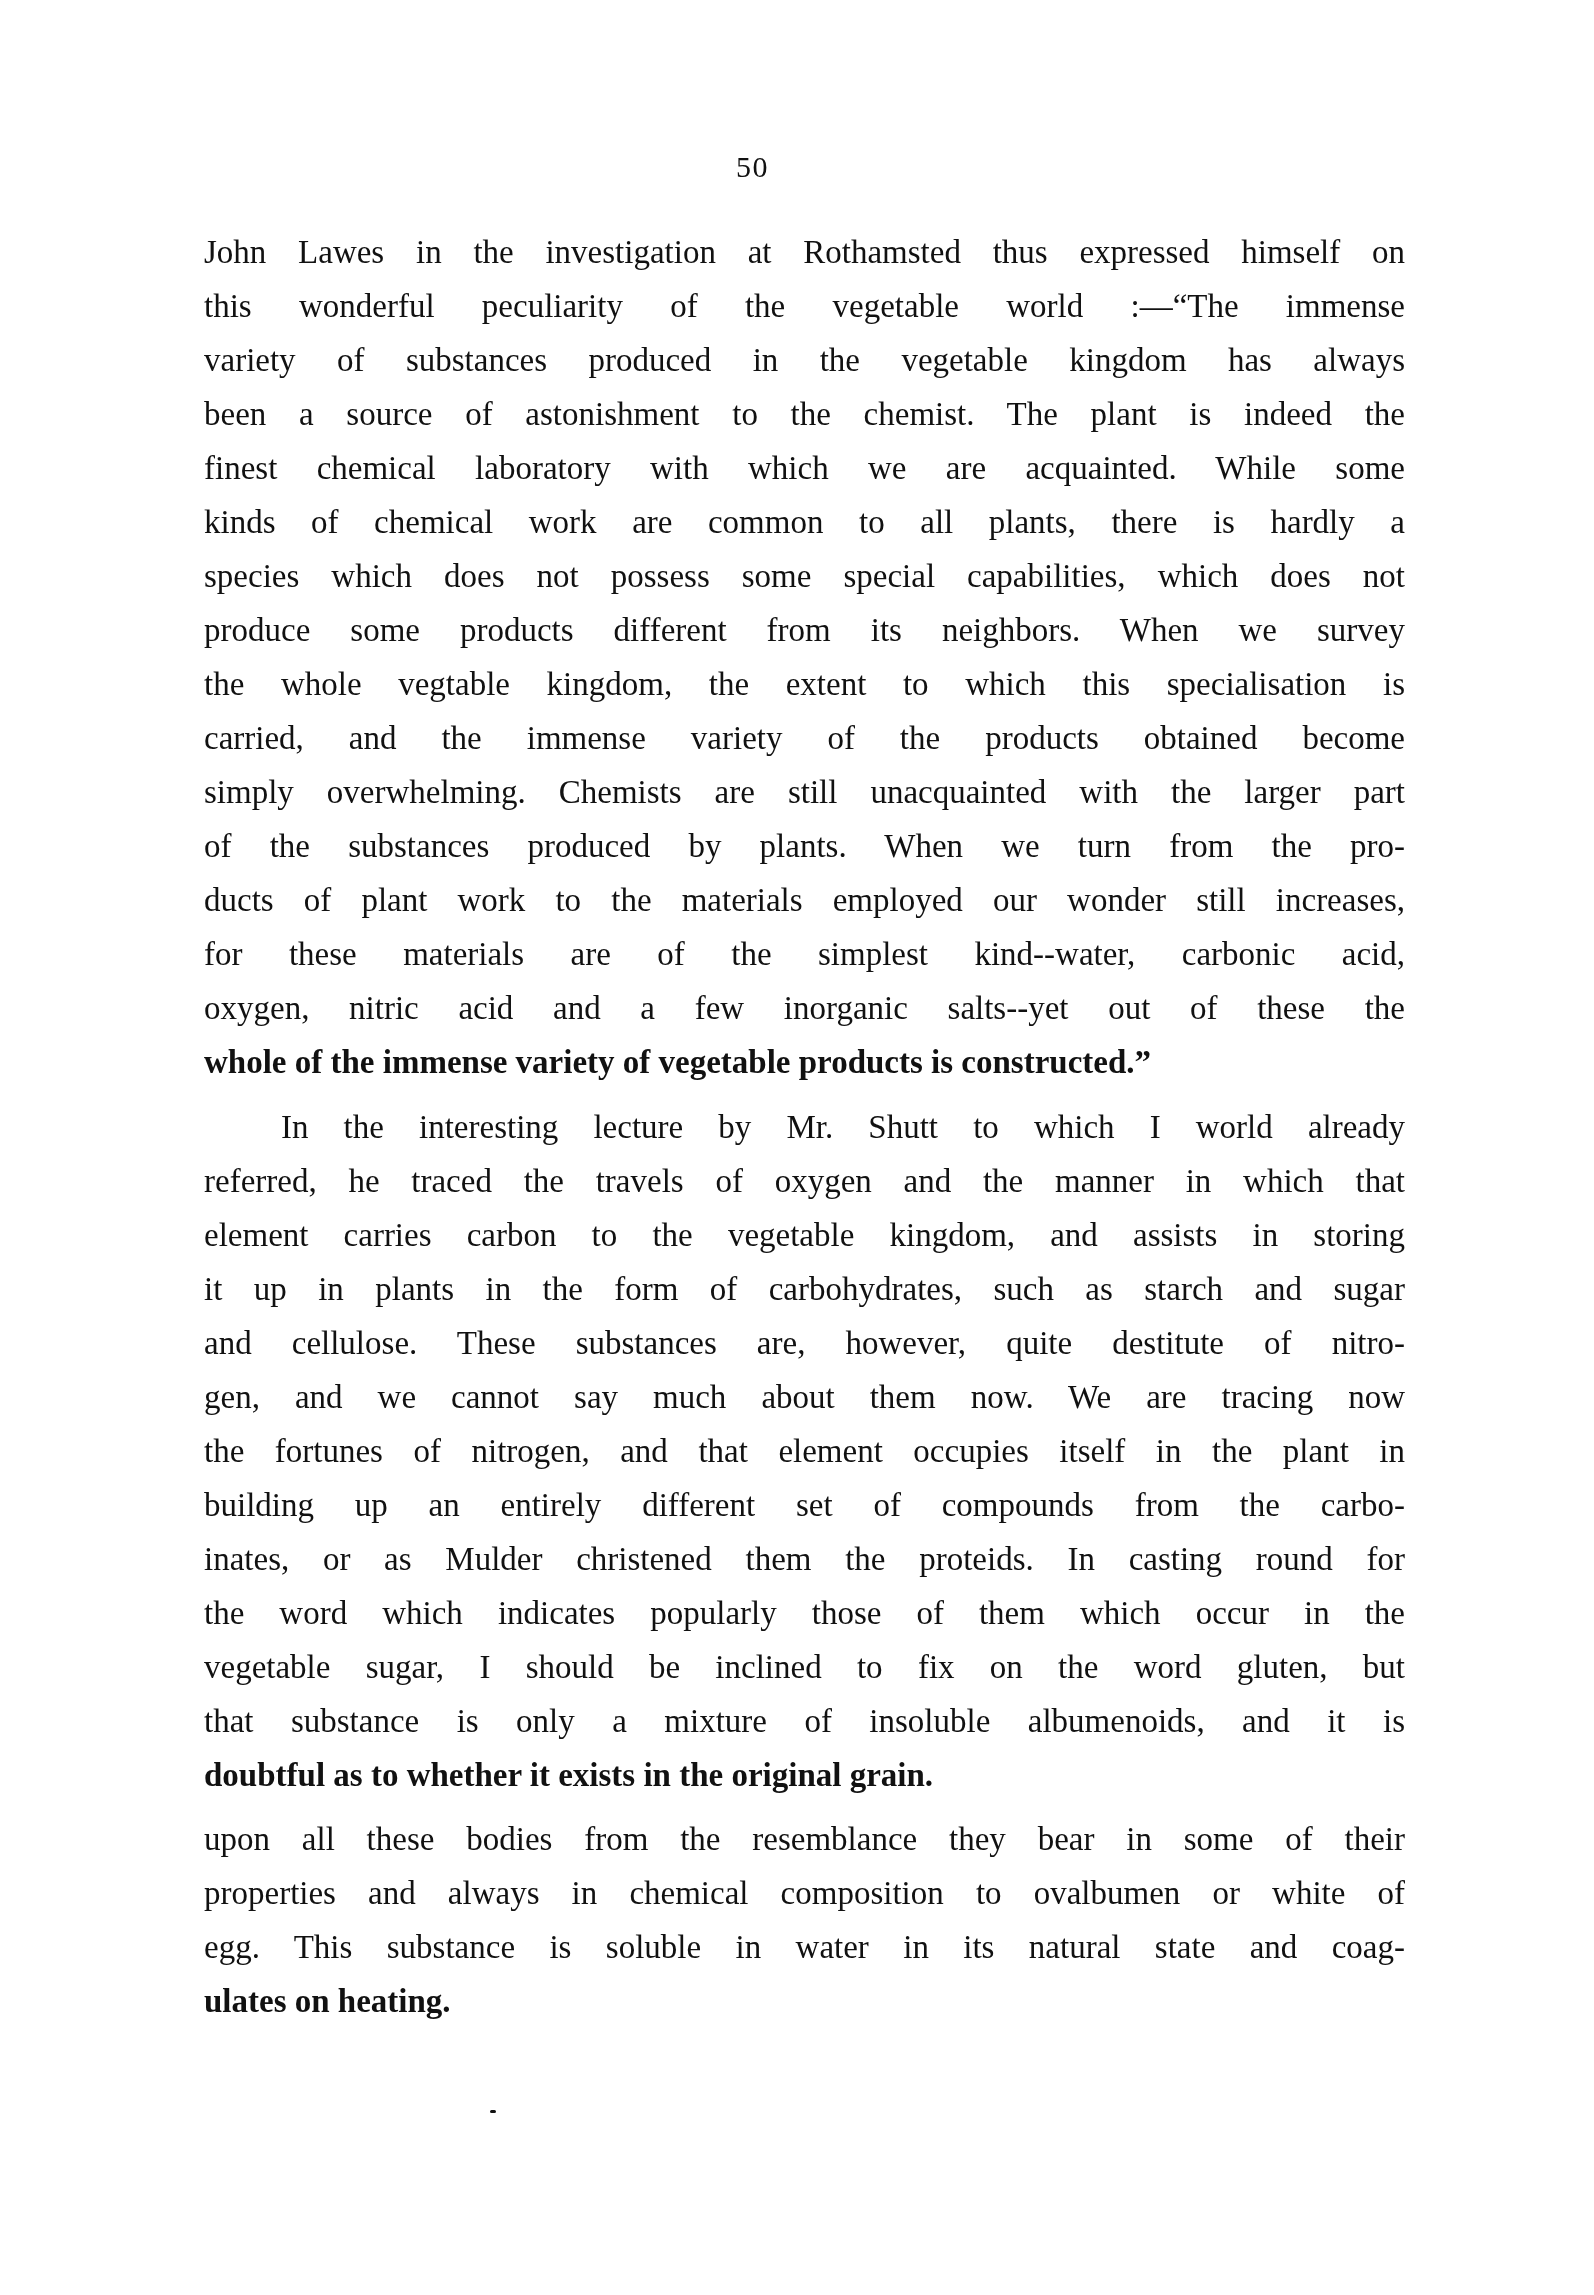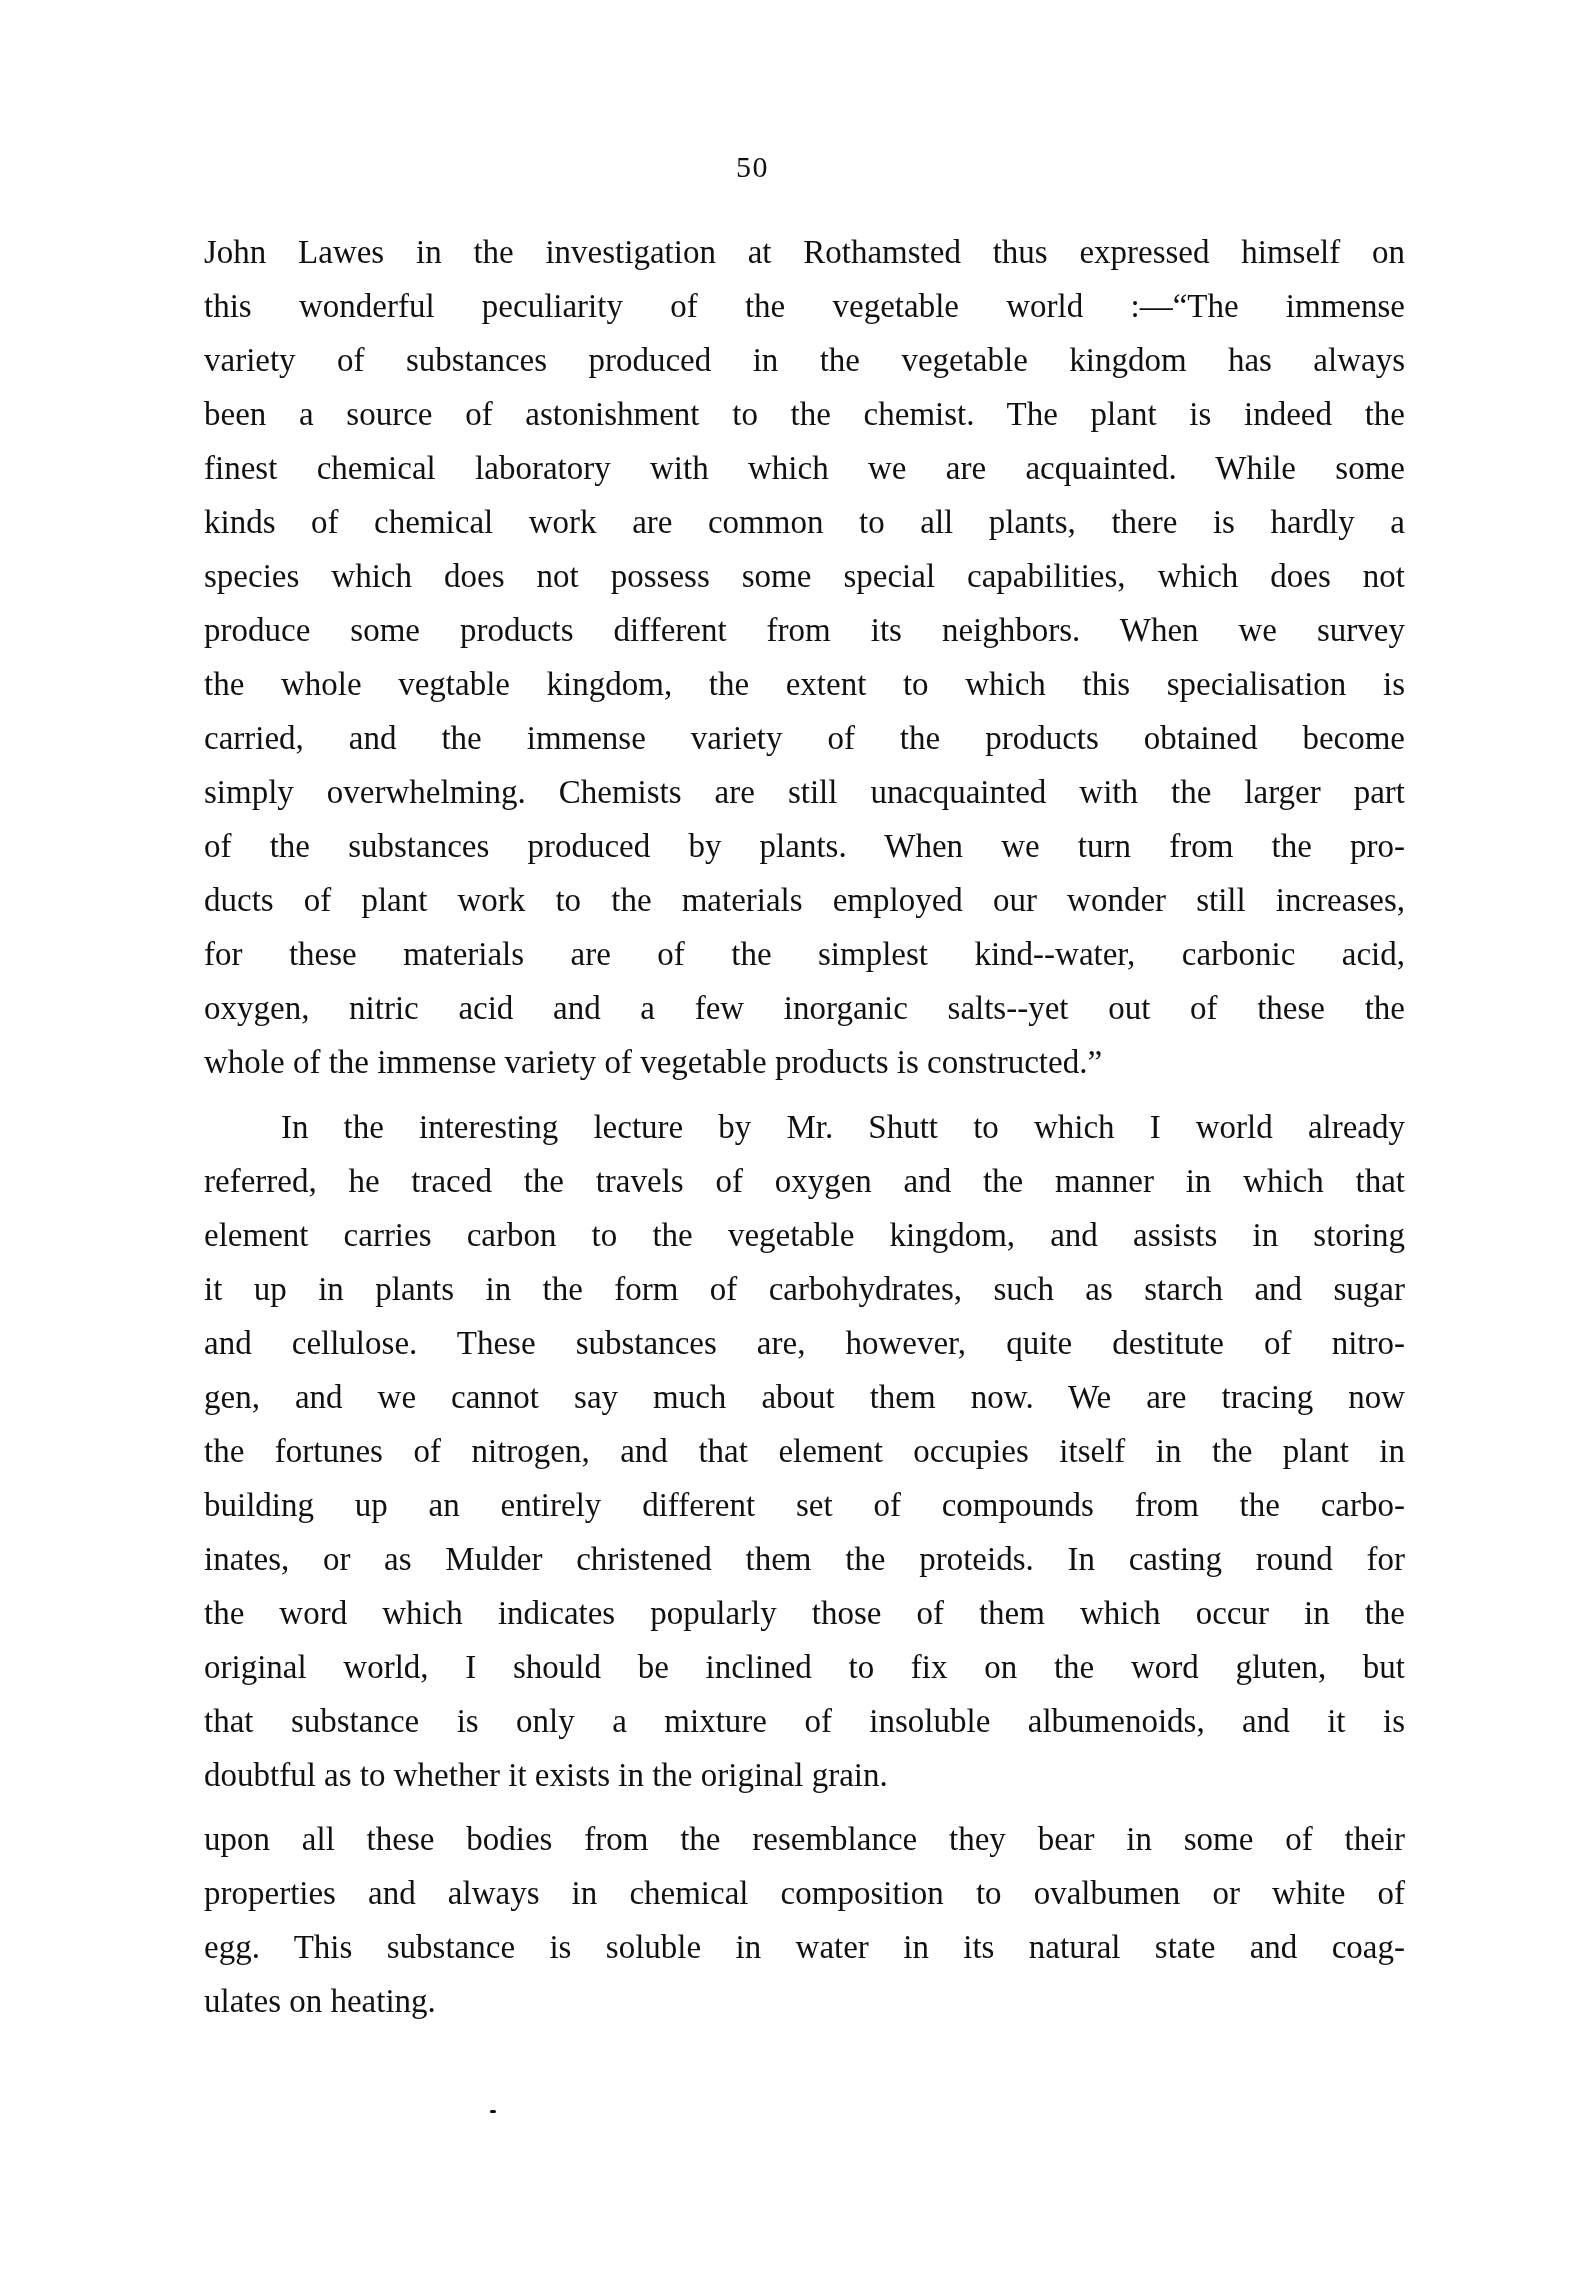--- a/index.html
+++ b/index.html
@@ -42,20 +42,21 @@
     height: 54px;
     line-height: 54px;
     font-size: 33px;
     white-space: nowrap;
     text-align: justify;
     text-align-last: justify;
     overflow: hidden;
   }
   .line.last {
     text-align-last: left;
+    font-weight: bold;
   }
   .line.indent {
     padding-left: 77px;
   }
   .stray-mark {
     position: absolute;
     left: 490px;
     top: 2110px;
     width: 6px;
     height: 3px;
@@ -94,21 +95,21 @@
       <span class="line indent">In the interesting lecture by Mr. Shutt to which I world already</span>
       <span class="line">referred, he traced the travels of oxygen and the manner in which that</span>
       <span class="line">element carries carbon to the vegetable kingdom, and assists in storing</span>
       <span class="line">it up in plants in the form of carbohydrates, such as starch and sugar</span>
       <span class="line">and cellulose.  These substances are, however, quite destitute of nitro-</span>
       <span class="line">gen, and we cannot say much about them now.  We are tracing now</span>
       <span class="line">the fortunes of nitrogen, and that element occupies itself in the plant in</span>
       <span class="line">building up an entirely different set of compounds from the carbo-</span>
       <span class="line">inates, or as Mulder christened them the proteids.  In casting round for</span>
       <span class="line">the word which indicates popularly those of them which occur in the</span>
-      <span class="line">original world, I should be inclined to fix on the word gluten, but</span>
+      <span class="line">vegetable sugar, I should be inclined to fix on the word gluten, but</span>
       <span class="line">that substance is only a mixture of insoluble albumenoids, and it is</span>
       <span class="line last">doubtful as to whether it exists in the original grain.</span>
     </p>
 
     <p class="para">
       <span class="line">upon all these bodies from the resemblance they bear in some of their</span>
       <span class="line">properties and always in chemical composition to ovalbumen or white of</span>
       <span class="line">egg.  This substance is soluble in water in its natural state and coag-</span>
       <span class="line last">ulates on heating.</span>
     </p>

